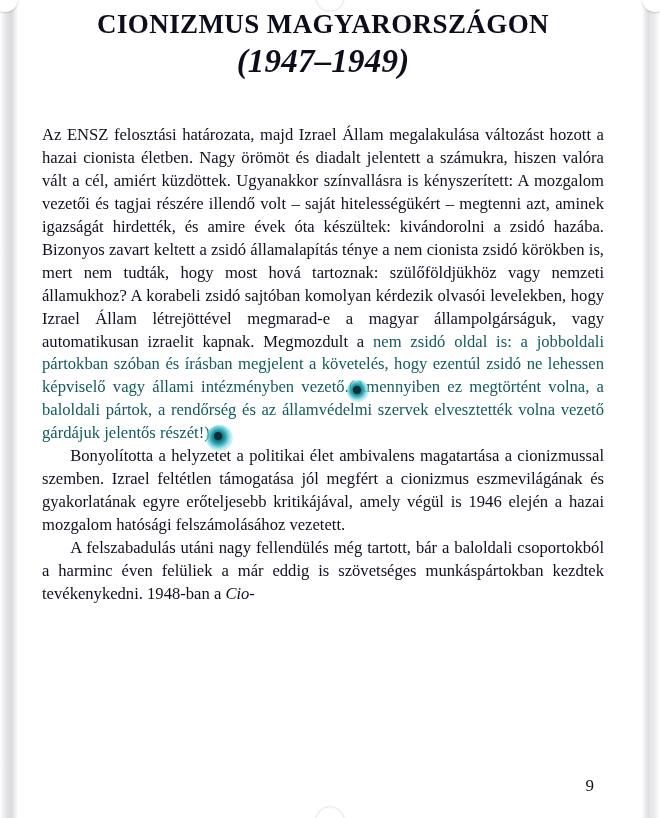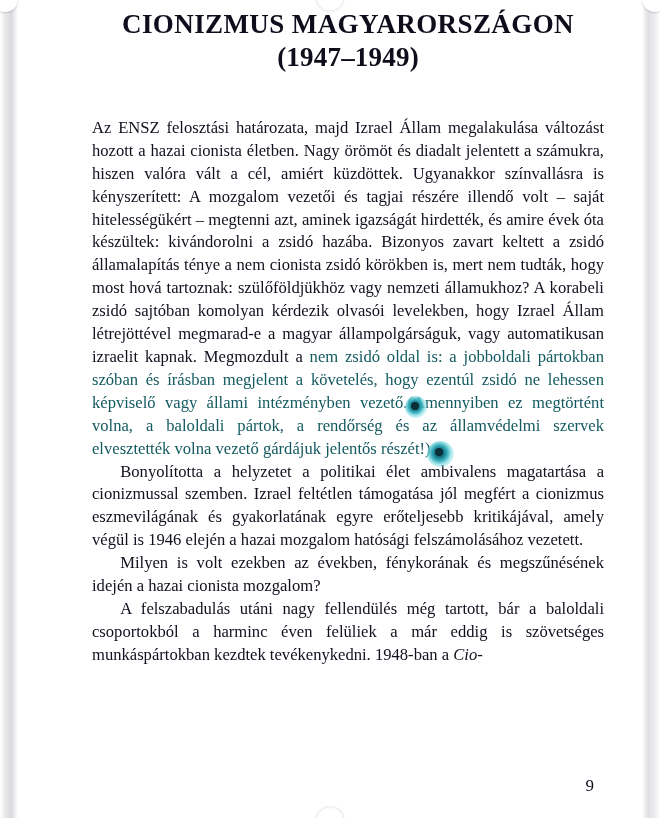--- a/index.html
+++ b/index.html
@@ -69,37 +69,38 @@
     box-shadow: 0 0 2px rgba(0,0,0,0.22), inset 0 0 3px rgba(0,0,0,0.07);
     pointer-events: none;
   }
   .binder-hole.top    { top: -17px; }
   .binder-hole.bottom { bottom: -17px; }
 
   
   #sheet {
     position: absolute;
     left: 0; right: 0; top: 0; bottom: 0;
-    padding: 8px 56px 0 92px;
+    padding: 8px 56px 0 42px;
     box-sizing: border-box;
   }
 
   .doc-title {
     text-align: center;
     font-weight: bold;
     font-size: 27px;
     line-height: 1.24;
     letter-spacing: 0.4px;
     color: #0d0d1c;
     margin: 0;
   }
   .doc-title .line2 {
     display: block;
-    font-size: 27px;
+    font-size: 33px;
     letter-spacing: 0.2px;
+    font-style: italic;
   }
 
   .body-text {
     margin-top: 42px;
     font-size: 16.6px;
     line-height: 22.9px;
     text-align: justify;
     color: #10101e;
     -webkit-hyphens: none;
     hyphens: none;
@@ -188,21 +189,20 @@
       <span>CIONIZMUS MAGYARORSZÁGON</span>
       <span class="line2">(1947–1949)</span>
     </h1>
 
     <div class="body-text">
 
       <p><span>Az ENSZ felosztási határozata, majd Izrael Állam megalakulása változást hozott a hazai cionista életben. Nagy örömöt és diadalt jelentett a számukra, hiszen valóra vált a cél, amiért küzdöttek. Ugyanakkor színvallásra is kényszerített: A mozgalom vezetői és tagjai részére illendő volt – saját hitelességükért – megtenni azt, aminek igazságát hirdették, és amire évek óta készültek: kivándorolni a zsidó hazába. Bizonyos zavart keltett a zsidó államalapítás ténye a nem cionista zsidó körökben is, mert nem tudták, hogy most hová tartoznak: szülőföldjükhöz vagy nemzeti államukhoz? A korabeli zsidó sajtóban komolyan kérdezik olvasói levelekben, hogy Izrael Állam létrejöttével megmarad-e a magyar állampolgárságuk, vagy automatikusan izraelit kapnak. Megmozdult a </span><span class="teal">nem zsidó oldal is: a jobboldali pártokban szóban és írásban megjelent a követelés, hogy ezentúl zsidó ne lehessen képviselő vagy állami intézményben vezető.</span><span class="glow-dot"></span><span class="teal">(Amennyiben ez megtörtént volna, a baloldali pártok, a rendőrség és az államvédelmi szervek elvesztették volna vezető gárdájuk jelentős részét!)</span><span class="glow-dot wide"></span></p>
 
       <p class="indent">Bonyolította a helyzetet a politikai élet ambivalens magatartása a cionizmussal szemben. Izrael feltétlen támogatása jól megfért a cionizmus eszmevilágának és gyakorlatának egyre erőteljesebb kritikájával, amely végül is 1946 elején a hazai mozgalom hatósági felszámolásához vezetett.</p>
 
-      <p class="indent">Milyen is volt ezekben az években, fénykorának és megszűnésének idején a hazai cionista mozgalom?</p>
 
       <p class="indent"><span>A felszabadulás utáni nagy fellendülés még tartott, bár a baloldali csoportokból a harminc éven felüliek a már eddig is szövetséges munkáspártokban kezdtek tevékenykedni. 1948-ban a </span><em class="ital">Cio-</em></p>
 
     </div>
 
     <div class="page-number">9</div>
 
   </div>
 </div>
 

